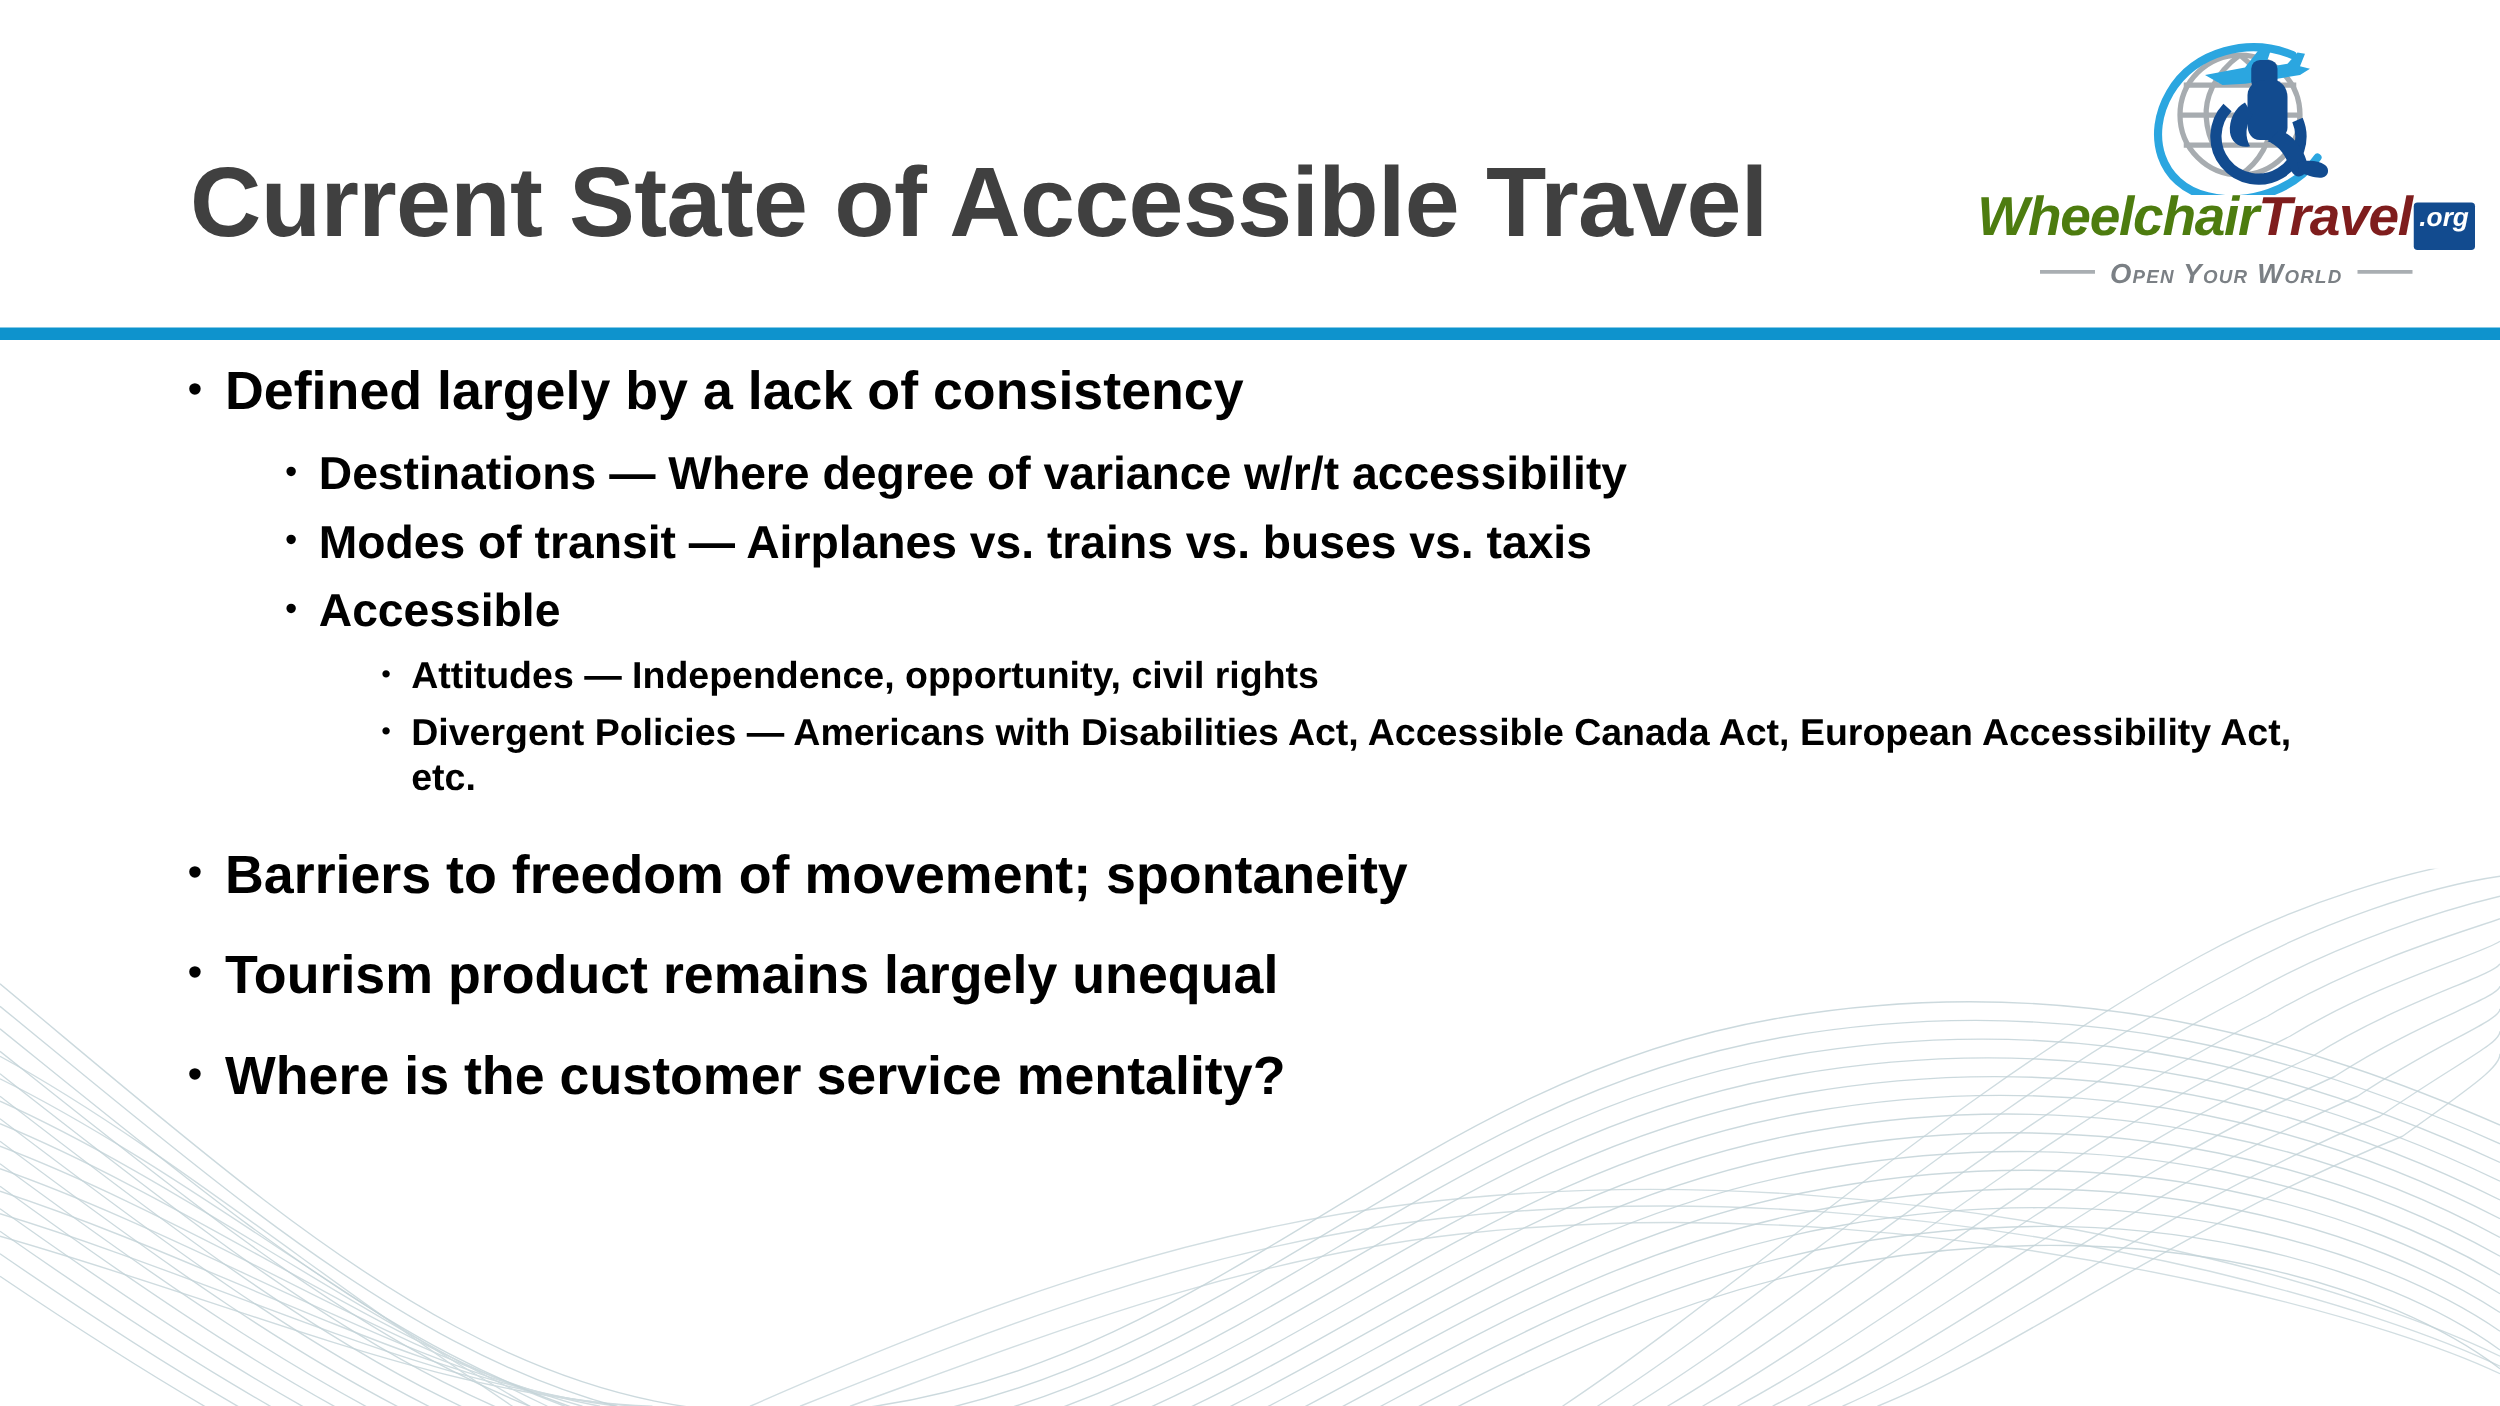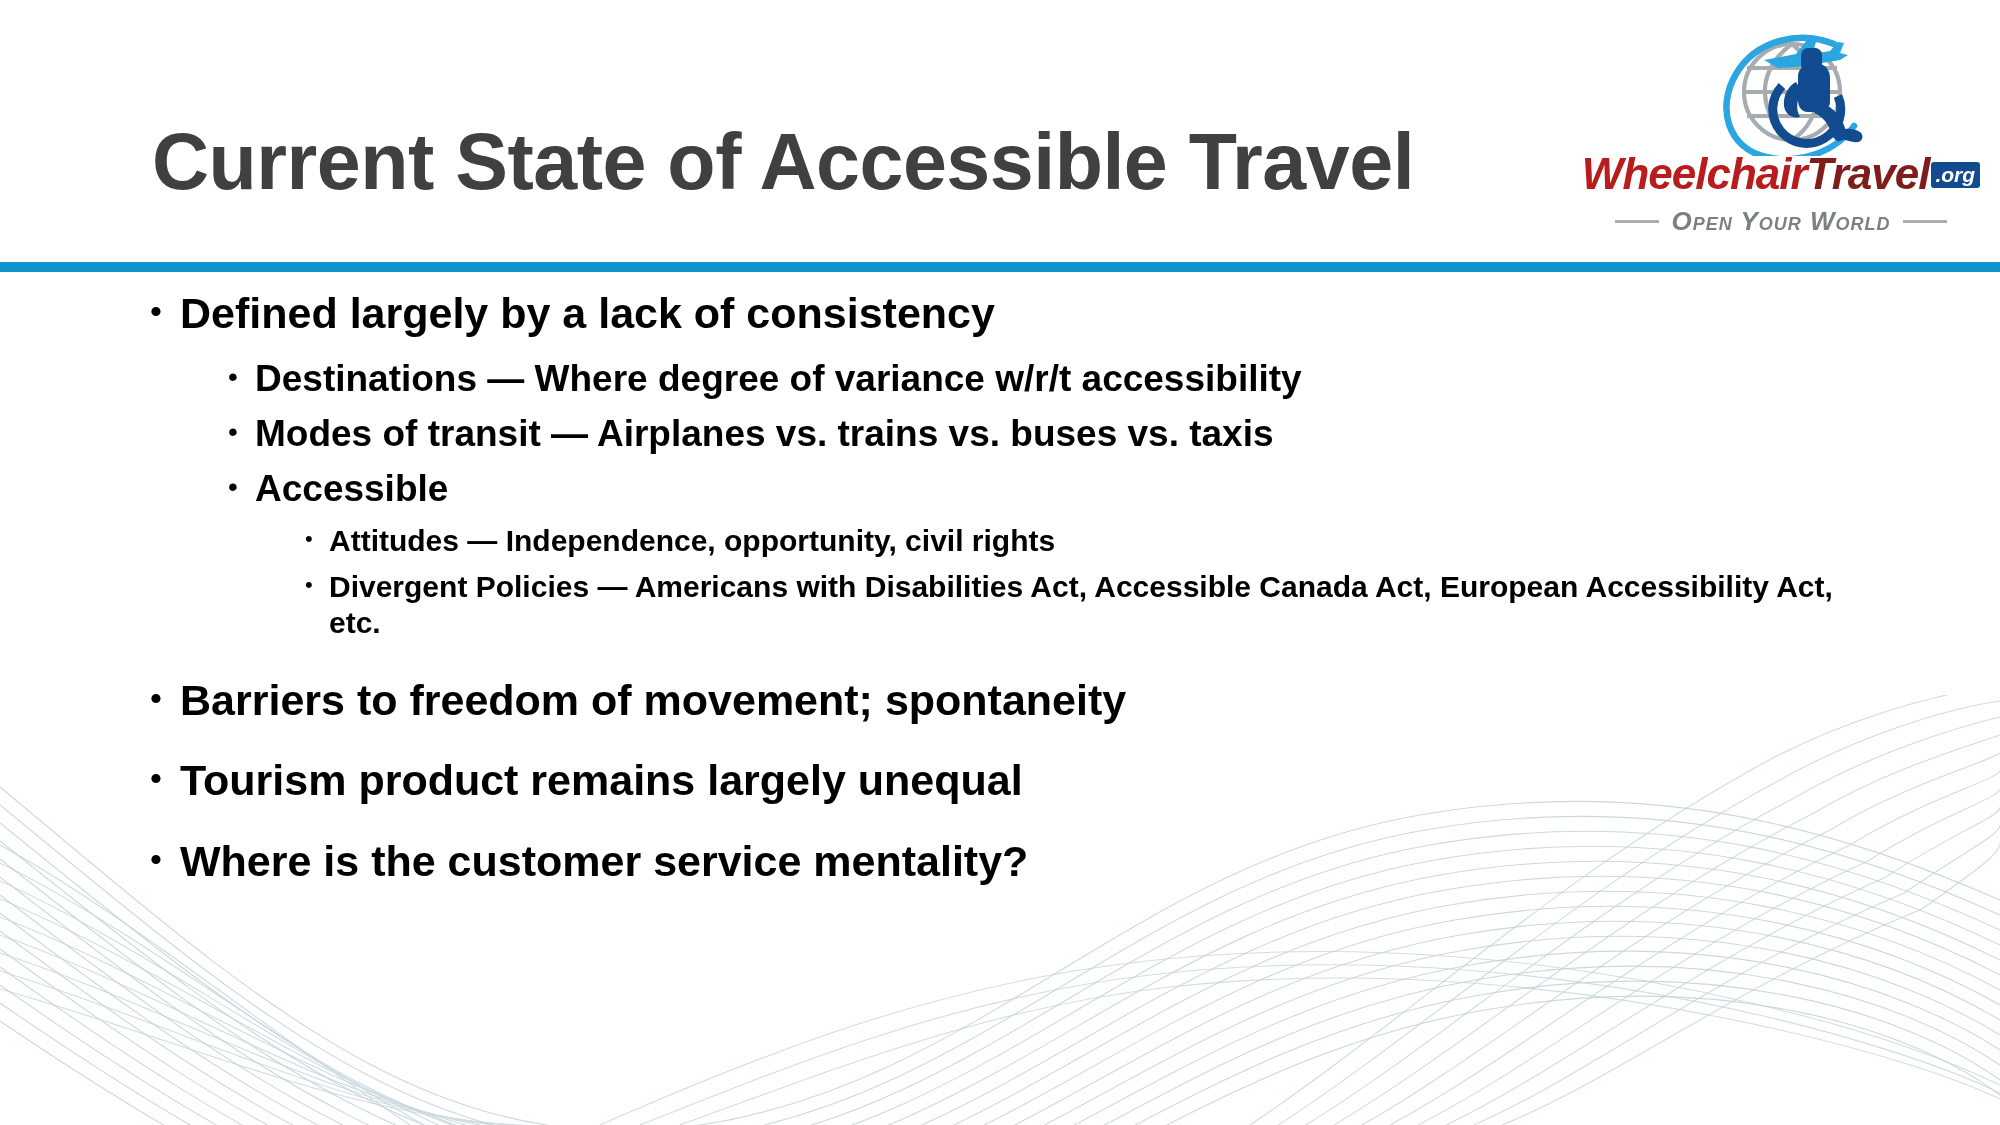--- a/index.html
+++ b/index.html
@@ -82,44 +82,44 @@
     top: 128px;
     width: 410px;
     text-align: center;
     white-space: nowrap;
     font-style: italic;
     font-weight: bold;
     font-size: 44px;
     line-height: 1;
     letter-spacing: -1px;
   }
-  .wm-wheelchair { color: #b91c1c; margin-top: 38px; }
+  .wm-wheelchair { color: #4d7c0f; margin-top: 38px; }
   .wm-travel { color: #7f1d1d; }
   .wm-org {
     display: inline-block;
     background: #124b8f;
     color: #ffffff;
     font-size: 21px;
     font-style: italic;
     font-weight: bold;
-    padding: 2px 5px 3px 4px;
+    padding: 2px 5px 15px 4px;
     border-radius: 3px;
     vertical-align: 7px;
     margin-left: 2px;
     letter-spacing: 0;
   }
   .logo-tagline {
     position: absolute;
     left: 0;
     top: 182px;
     width: 410px;
     text-align: center;
     white-space: nowrap;
     color: #7b8085;
-    font-size: 26px;
+    font-size: 22px;
     font-style: italic;
     font-weight: bold;
     font-variant: small-caps;
     letter-spacing: 1px;
   }
   .tag-rule {
     display: inline-block;
     width: 44px;
     height: 3px;
     background: #a9aeb2;

